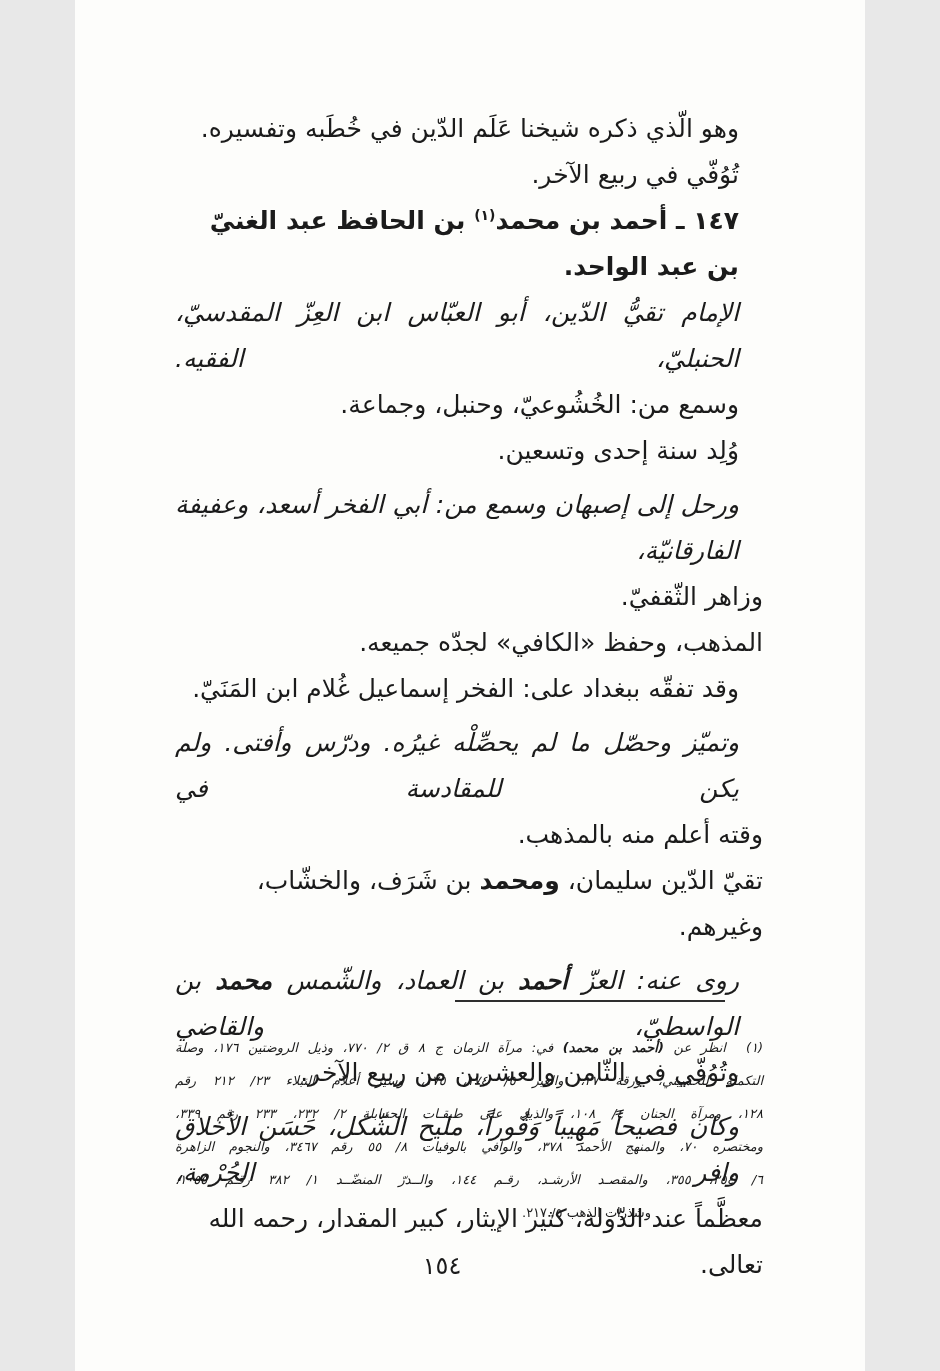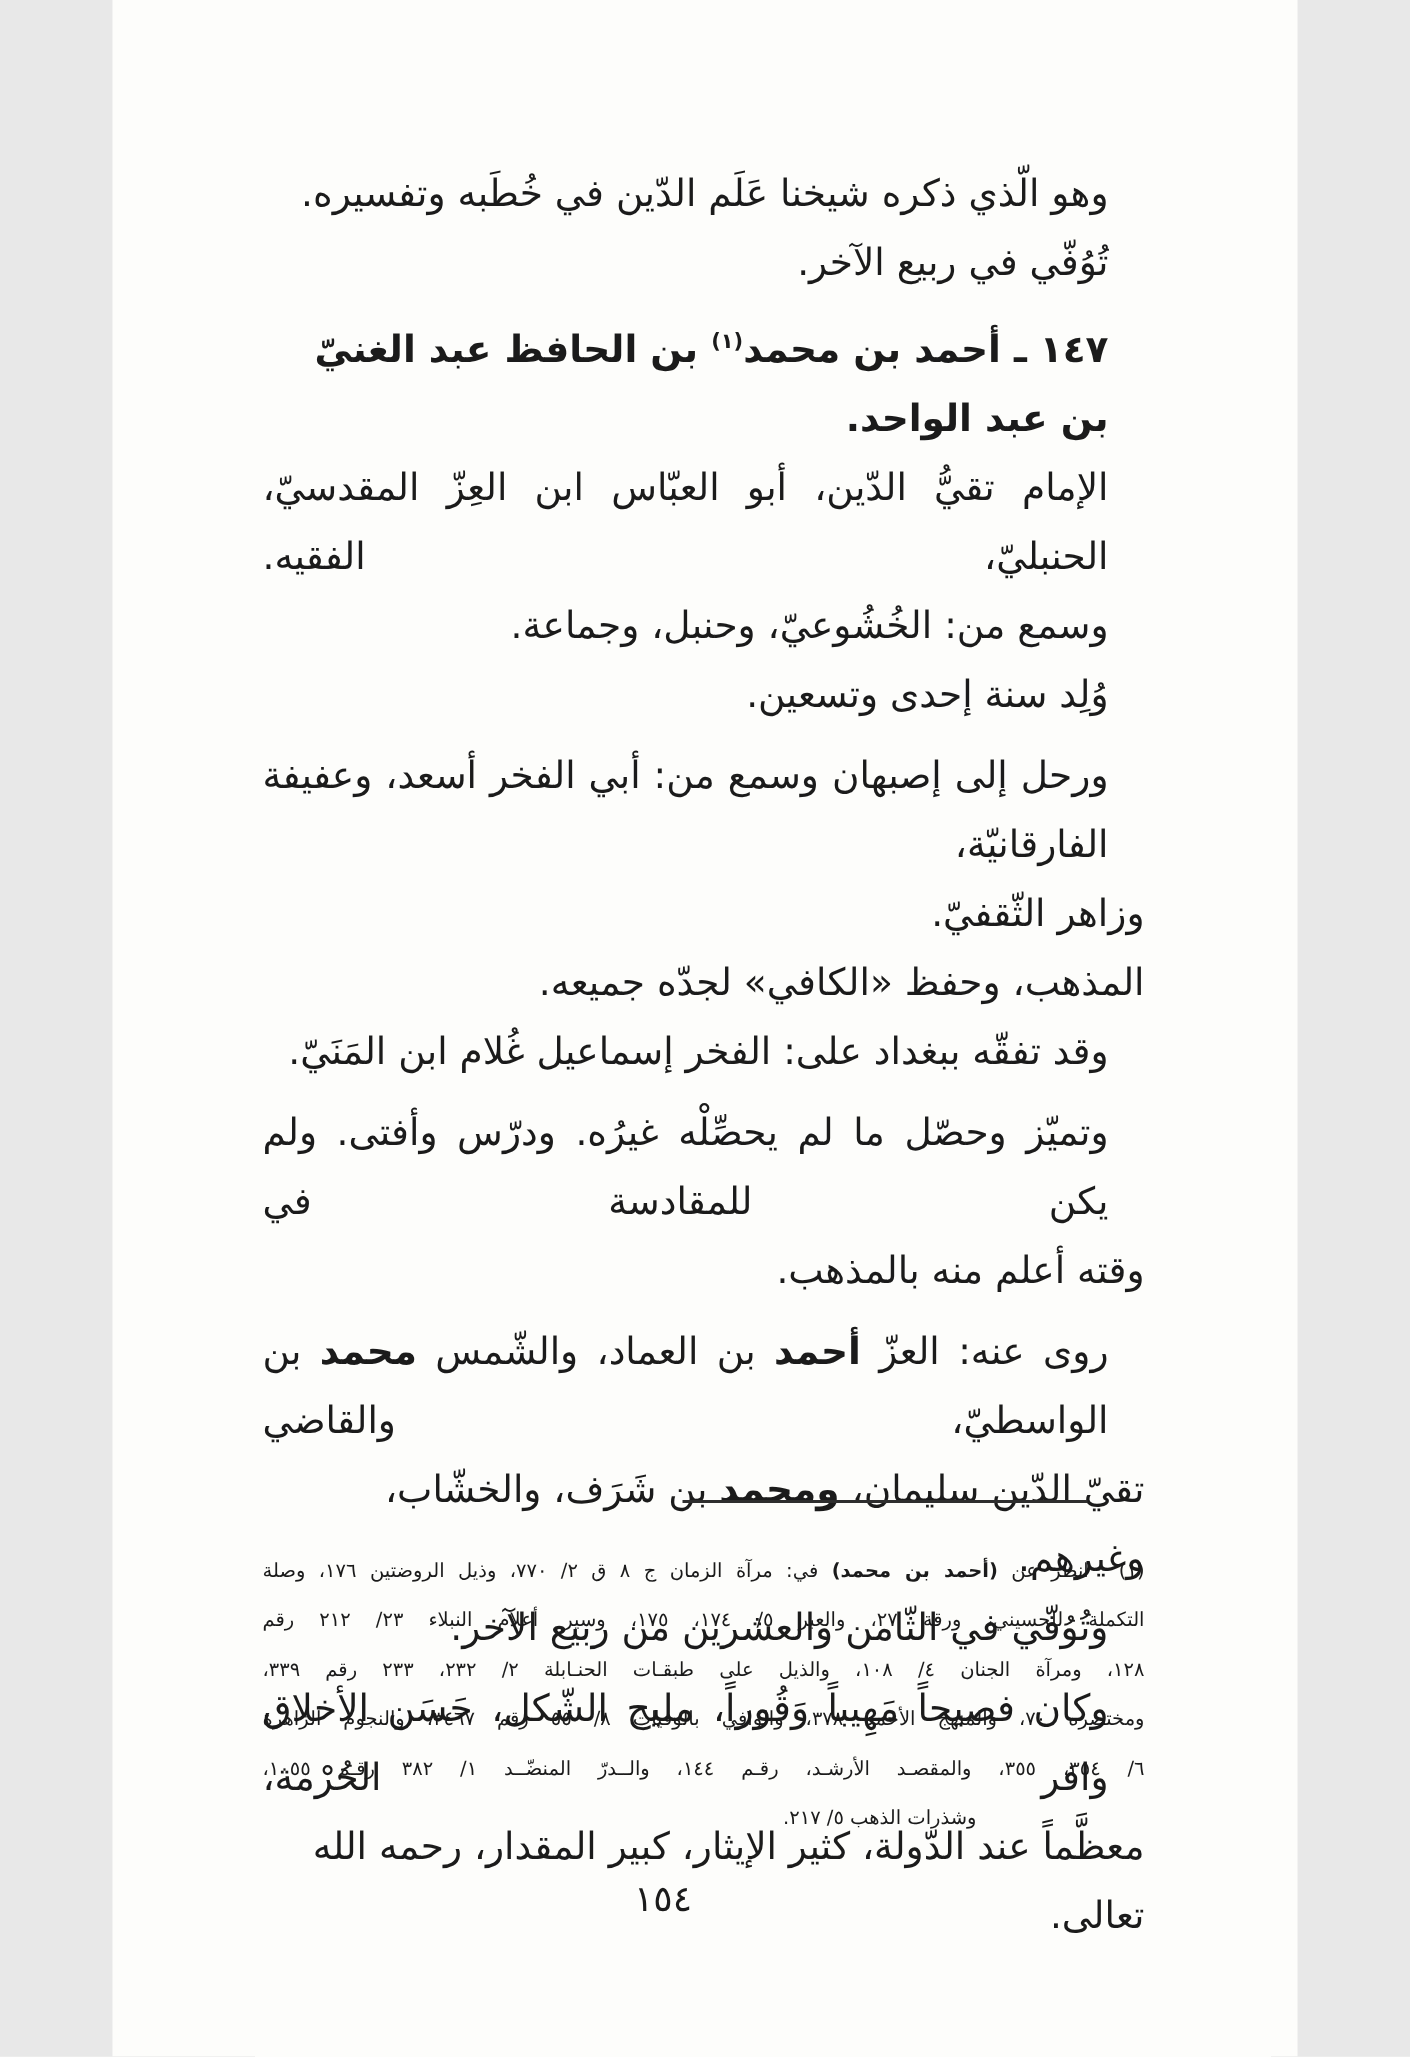--- a/index.html
+++ b/index.html
@@ -21,23 +21,23 @@
     left: 100px;
   }
   .line {
     font-size: 25px;
     line-height: 46px;
     text-align: right;
     white-space: normal;
   }
   .indent { padding-right: 24px; }
   .heading { font-weight: bold; }
-  .mt1 { margin-top: 12px; }
+  .mt1 { }
   .mt2 { margin-top: 8px; }
-  .fj { text-align: justify; text-align-last: justify; }
+  .fj { text-align: justify; text-align-last: justify; font-style: italic; }
   .b { font-weight: bold; }
   sup.ref {
     font-size: 14px;
     line-height: 0;
     vertical-align: super;
     font-weight: bold;
   }
   .separator {
     position: absolute;
     top: 1000px;
@@ -80,22 +80,22 @@
       <div class="line indent heading mt1"><span class="b">١٤٧ ـ أحمد بن محمد</span><sup class="ref">(١)</sup><span class="b"> بن الحافظ عبد الغنيّ بن عبد الواحد.</span></div>
       <div class="line indent fj"><span>الإمام تقيُّ الدّين، أبو العبّاس ابن العِزّ المقدسيّ، الحنبليّ، الفقيه.</span></div>
       <div class="line indent"><span>وسمع من: الخُشُوعيّ، وحنبل، وجماعة.</span></div>
       <div class="line indent"><span>وُلِد سنة إحدى وتسعين.</span></div>
       <div class="line indent fj mt2"><span>ورحل إلى إصبهان وسمع من: أبي الفخر أسعد، وعفيفة الفارقانيّة،</span></div>
       <div class="line"><span>وزاهر الثّقفيّ.</span></div>
       <div class="line"><span>المذهب، وحفظ «الكافي» لجدّه جميعه.</span></div>
       <div class="line indent"><span>وقد تفقّه ببغداد على: الفخر إسماعيل غُلام ابن المَنَيّ.</span></div>
       <div class="line indent fj mt2"><span>وتميّز وحصّل ما لم يحصِّلْه غيرُه. ودرّس وأفتى. ولم يكن للمقادسة في</span></div>
       <div class="line"><span>وقته أعلم منه بالمذهب.</span></div>
+      <div class="line"><span>تقيّ الدّين سليمان، </span><span class="b">ومحمد</span><span> بن شَرَف، والخشّاب، وغيرهم.</span></div>
       <div class="line indent fj mt2"><span>روى عنه: العزّ </span><span class="b">أحمد</span><span> بن العماد، والشّمس </span><span class="b">محمد</span><span> بن الواسطيّ، والقاضي</span></div>
-      <div class="line"><span>تقيّ الدّين سليمان، </span><span class="b">ومحمد</span><span> بن شَرَف، والخشّاب، وغيرهم.</span></div>
       <div class="line indent"><span>وتُوُفّي في الثّامن والعشرين من ربيع الآخر.</span></div>
       <div class="line indent fj mt2"><span>وكان فصيحاً مَهِيباً وَقُوراً، مليح الشّكل، حَسَن الأخلاق وافر الحُرْمة،</span></div>
       <div class="line"><span>معظَّماً عند الدّولة، كثير الإيثار، كبير المقدار، رحمه الله تعالى.</span></div>
     </div>
 
   <div class="separator"></div>
 
   <div class="footnote-block">
       <div class="line fj"><span class="marker">(١)</span><span>انظر عن </span><span class="b">(أحمد بن محمد)</span><span> في: مرآة الزمان ج ٨ ق ٢/ ٧٧٠، وذيل الروضتين ١٧٦، وصلة</span></div>
       <div class="line fj"><span>التكملة للحسيني، ورقة ٢٧، والعبر ٥/ ١٧٤، ١٧٥، وسير أعلام النبلاء ٢٣/ ٢١٢ رقم</span></div>

